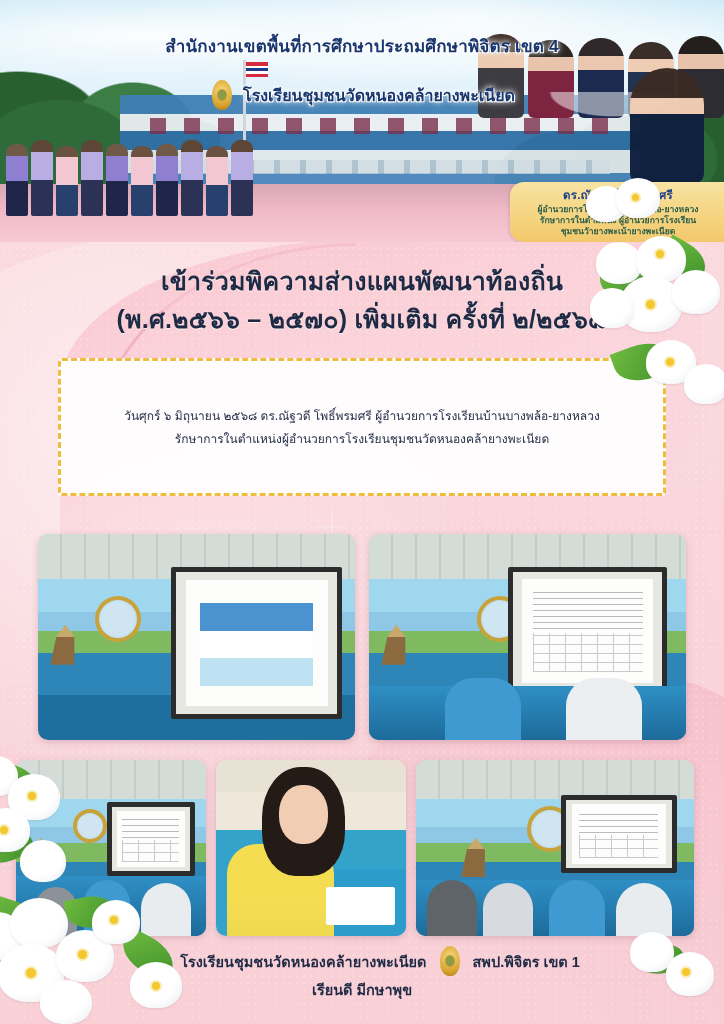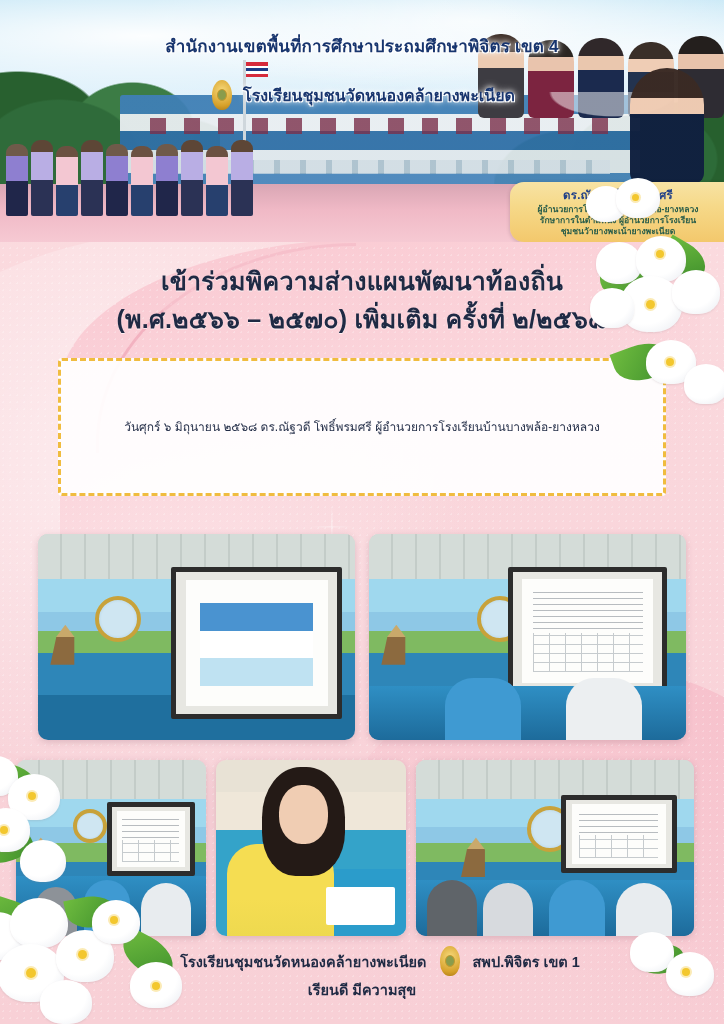--- a/index.html
+++ b/index.html
@@ -255,20 +255,21 @@
 
   <div class="swoosh-line"></div>
 
   <div class="main-title">
     <span>เข้าร่วมพิความส่างแผนพัฒนาท้องถิ่น</span>
     <span class="l2">(พ.ศ.๒๕๖๖ – ๒๕๗๐) เพิ่มเติม ครั้งที่ ๒/๒๕๖๘</span>
   </div>
 
   <div class="body-card">
     <p>วันศุกร์ ๖  มิถุนายน ๒๕๖๘ ดร.ณัฐวดี โพธิ์พรมศรี ผู้อำนวยการโรงเรียนบ้านบางพล้อ-ยางหลวง</p>
+    <p>รักษาการในตำแหน่งผู้อำนวยการโรงเรียนชุมชนวัดหนองคล้ายางพะเนียด</p>
   </div>
 
   <div class="sparkle"></div>
 
   <div class="photos-top">
     <div class="ph p-top">
       <div class="room"></div>
       <div class="ceiling"></div>
       <div class="mural"></div>
       <div class="mural-seal"></div>
@@ -350,21 +351,21 @@
   <div class="footer">
     <div class="f-row1">
       <span class="fb">f</span>
       <span class="f-school">โรงเรียนชุมชนวัดหนองคล้ายางพะเนียด</span>
       <span class="f-emb">
         <span class="e1"></span>
           <span class="e2"></span>
       </span>
       <span class="f-area">สพป.พิจิตร เขต 1</span>
     </div>
-    <div class="f-row2">เรียนดี มีความสุข</div>
+    <div class="f-row2">เรียนดี มีกษาพุข</div>
   </div>
 
   <div class="fl" style="right:-6px;top:236px;width:140px;height:190px;">
     <span class="leafy" style="left:10px;top:30px;width:52px;height:34px;"></span>
     <span class="leafy" style="left:72px;top:8px;width:46px;height:30px;transform:rotate(30deg);"></span>
     <span class="leafy" style="left:24px;top:108px;width:58px;height:36px;transform:rotate(-20deg);"></span>
     <span class="petal" style="left:6px;top:6px;width:46px;height:42px;"></span>
     <span class="petal" style="left:46px;top:0px;width:50px;height:46px;"></span>
     <span class="petal" style="left:30px;top:40px;width:62px;height:56px;"></span>
     <span class="petal" style="left:82px;top:34px;width:48px;height:44px;"></span>

